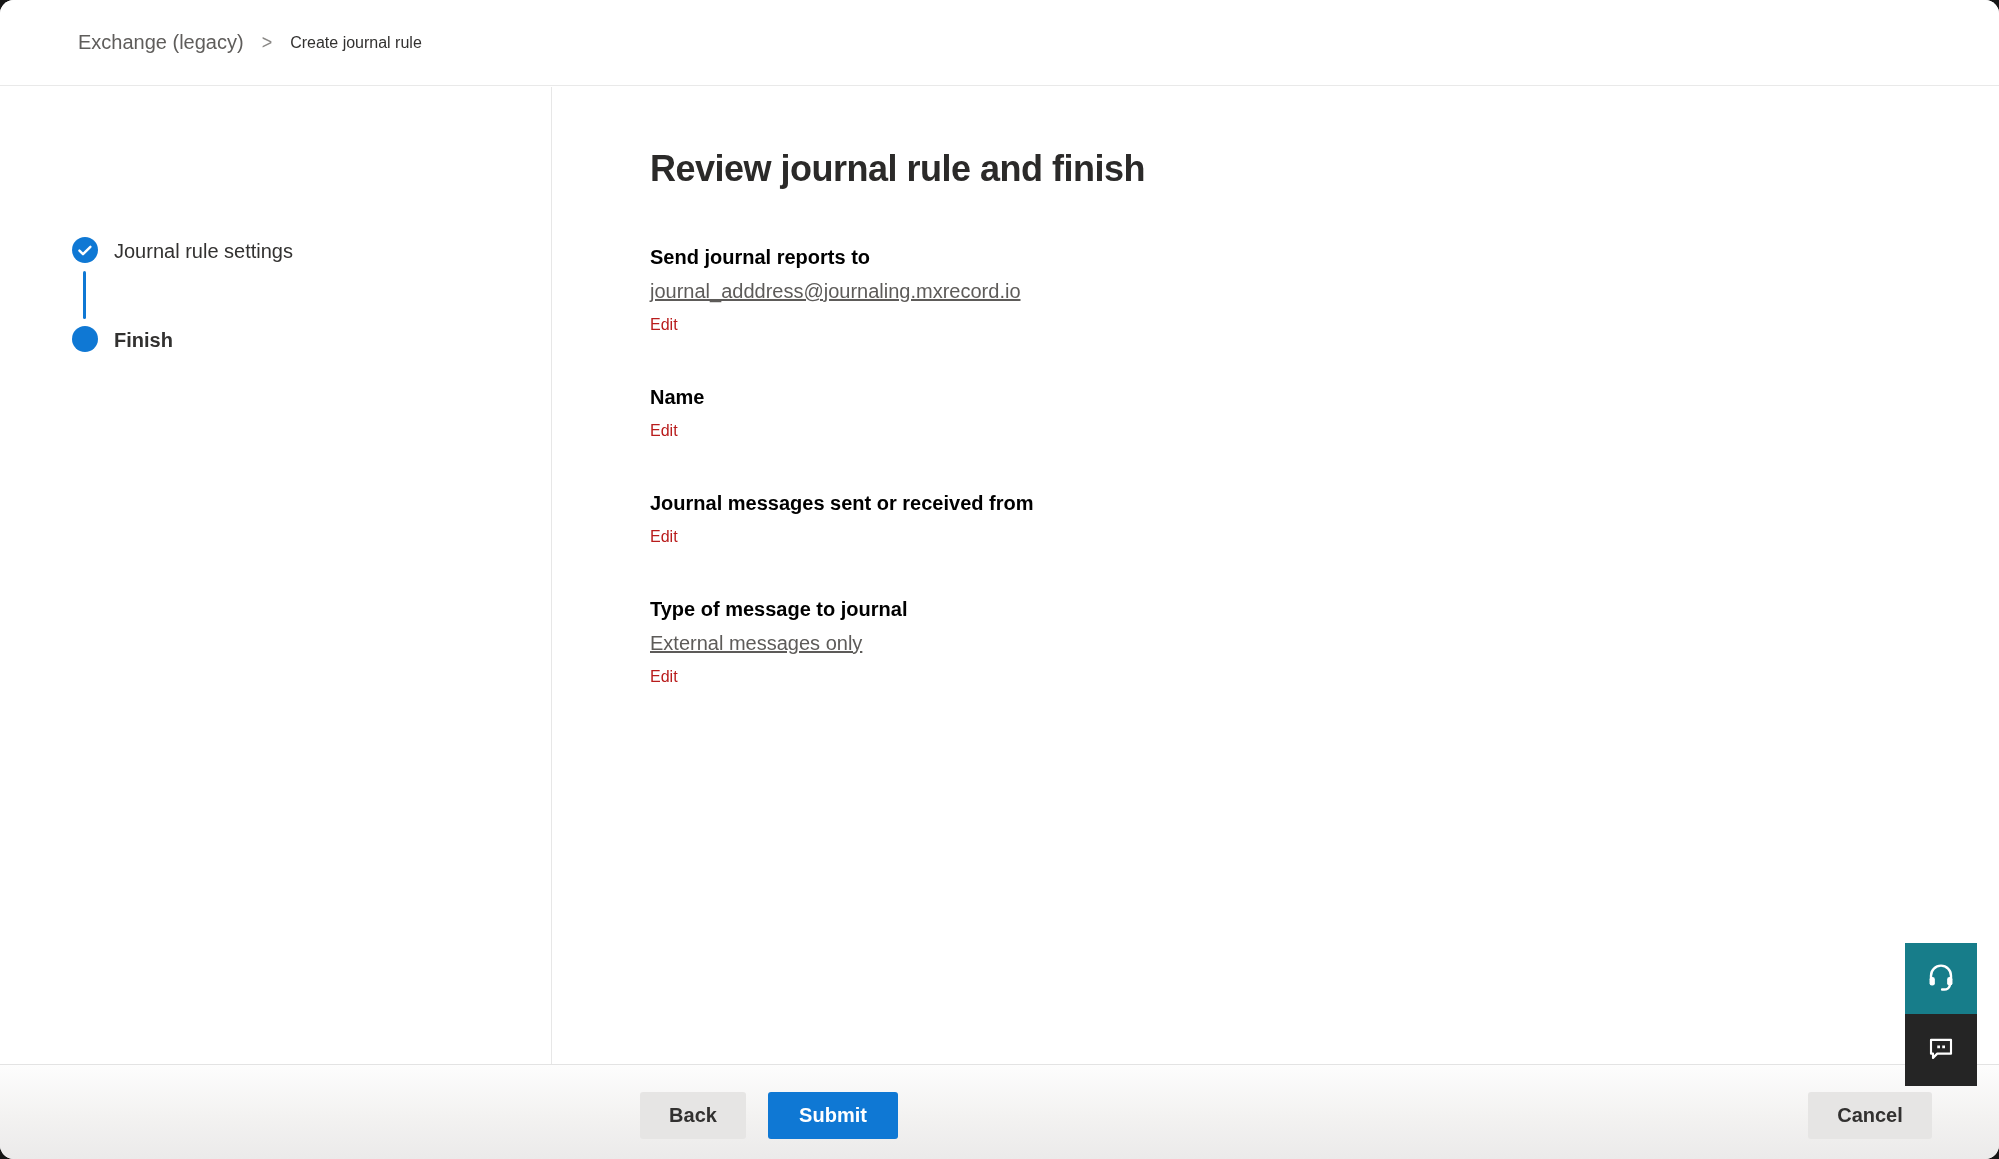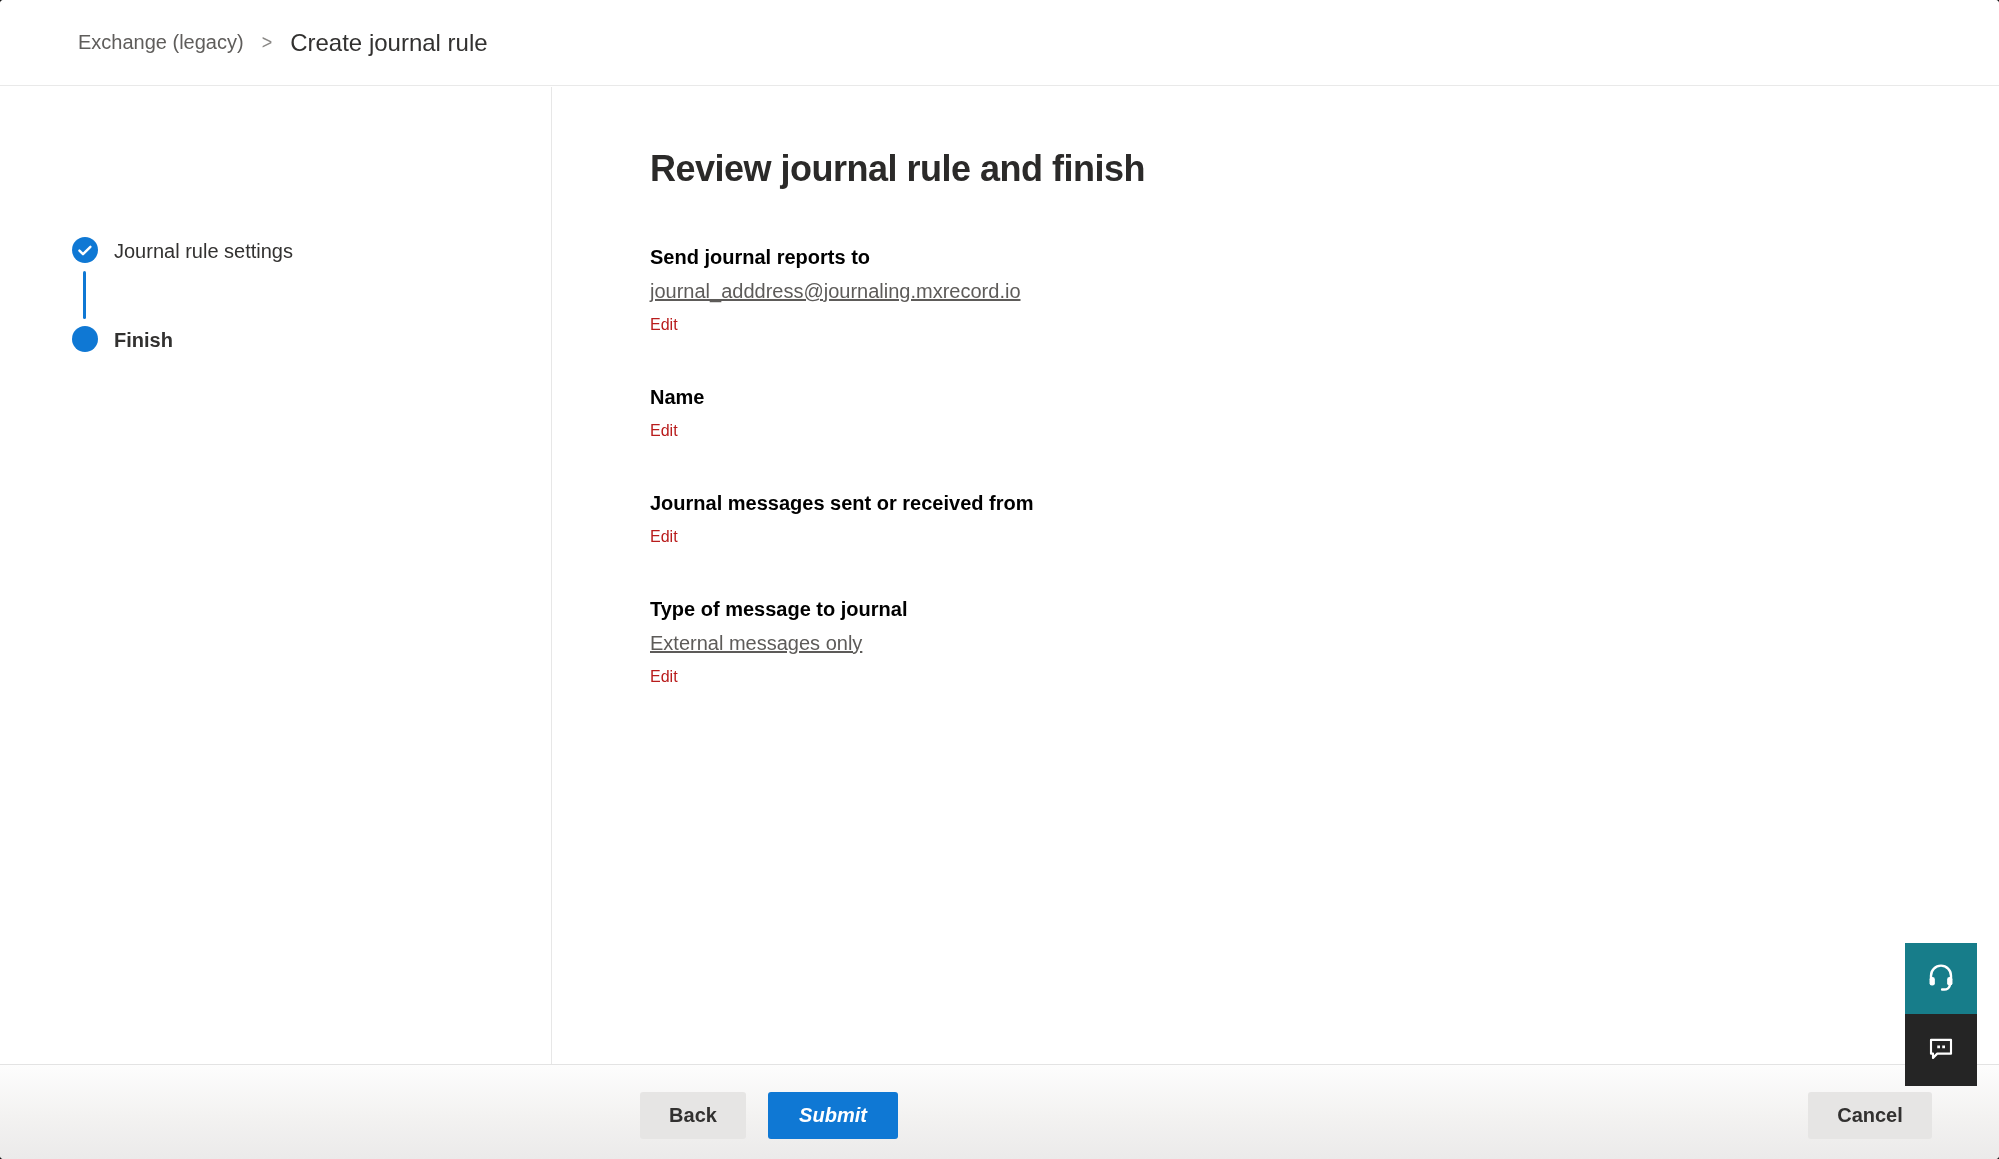--- a/index.html
+++ b/index.html
@@ -6,39 +6,39 @@
   body {
     width:1999px; height:1159px;
     background:#161616;
     font-family:"Liberation Sans", sans-serif;
     position:relative;
     overflow:hidden;
   }
   .window {
     position:absolute; inset:0;
     background:#ffffff;
-    border-radius:4px;
+    border-radius:14px;
     overflow:hidden;
   }
 
   
   .topbar {
     position:absolute; top:0; left:0; right:0; height:86px;
     background:#ffffff;
     border-bottom:1px solid #e9e9e9;
     display:flex; align-items:center;
     padding-left:78px; box-sizing:border-box;
     z-index:3;
   }
   .crumb-link { font-size:20px; color:#5f5d5b; cursor:pointer; }
   .crumb-sep {
     margin:0 18px; color:#8a8886; font-size:18px;
     display:inline-block; transform:scaleY(1.15);
   }
-  .crumb-current { font-size:24px; color:#323130; }
+  .crumb-current { font-size:16px; color:#323130; }
 
   
   .leftpanel {
     position:absolute; top:87px; left:0; width:552px; bottom:94px;
     background:#ffffff;
     border-right:1px solid #e7e7e7;
     box-sizing:border-box;
     z-index:2;
   }
   .step-circle {
@@ -95,21 +95,21 @@
     border:none; border-radius:3px;
     font-family:"Liberation Sans", sans-serif;
     font-size:20px; font-weight:bold;
     cursor:pointer;
     display:flex; align-items:center; justify-content:center;
     box-sizing:border-box;
   }
   .btn.secondary { background:#e6e5e4; color:#323130; }
   .btn.primary  { background:#0f78d4; color:#ffffff; }
   .btn-back   { left:640px;  width:106px; }
-  .btn-submit { left:768px;  width:130px;font-style:italic; }
+  .btn-submit { left:768px;  width:130px; }
   .btn-cancel { right:67px;  width:124px; }
 
   
   .float-btn {
     position:absolute; right:22px; width:72px;
     display:flex; align-items:center; justify-content:center;
     cursor:pointer; z-index:5;
   }
   .float-help     { top:943px;  height:71px; background:#177d8a; }
   .float-feedback { top:1014px; height:72px; background:#252525; }

